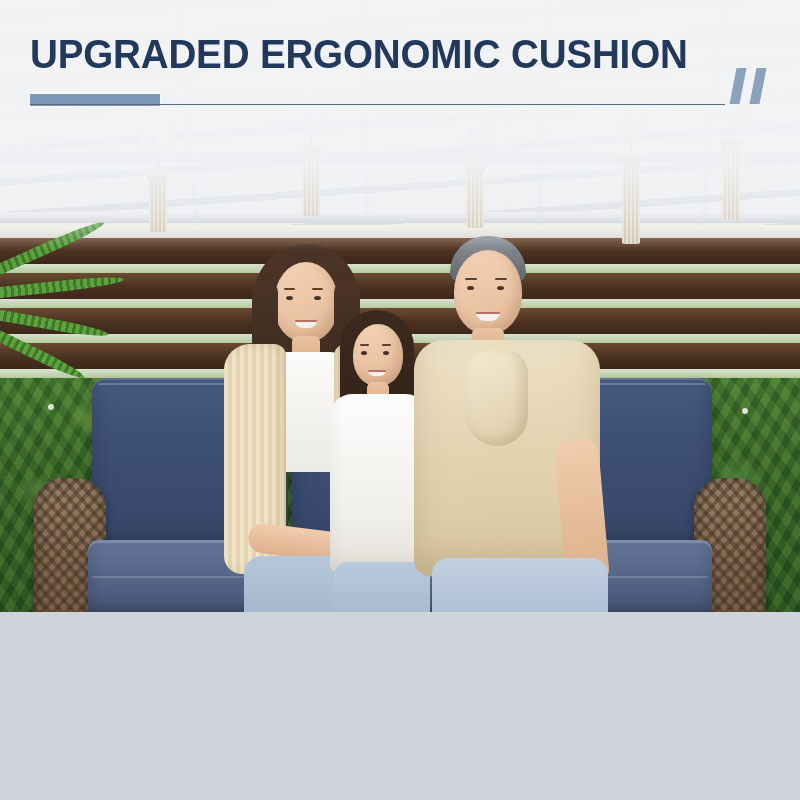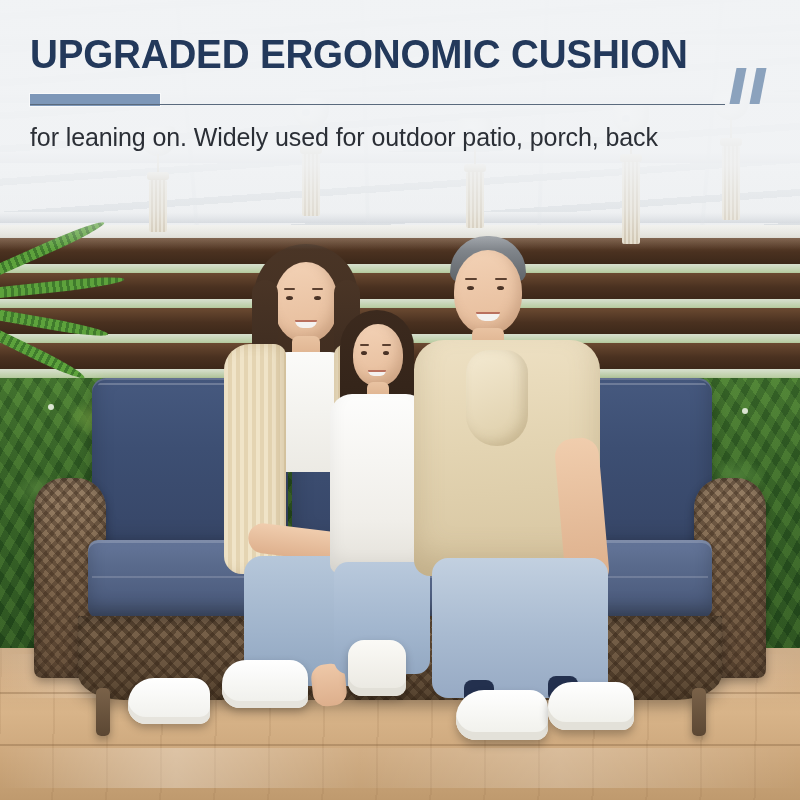--- a/index.html
+++ b/index.html
@@ -4,21 +4,21 @@
 <style>
   * { margin:0; padding:0; box-sizing:border-box; }
   html, body {
     width:800px; height:800px; overflow:hidden;
     font-family:"Liberation Sans", sans-serif;
     background:#cfd4da;
   }
 
   .banner {
     position:relative;
-    width:800px; height:800px;
+    width:800px; height:612px;
     overflow:hidden;
   }
 
   
   .scene { position:absolute; inset:0; }
 
   
   .sky {
     position:absolute; left:0; top:0; width:800px; height:470px;
     background:linear-gradient(180deg,#e6eaee 0%,#dfe5e8 35%,#cfd8d2 70%,#b9c9b4 100%);
@@ -520,17 +520,16 @@
       <div class="rule-bar"></div>
       <div class="rule-line"></div>
     </div>
 
     <div class="quote-mark">
       <i></i>
       <i></i>
     </div>
 
     <div class="body-copy">
-      <div>for leaning on. Widely used for outdoor patio, porch, back</div>
     </div>
 
   </div>
 </div>
 
 </body></html>

